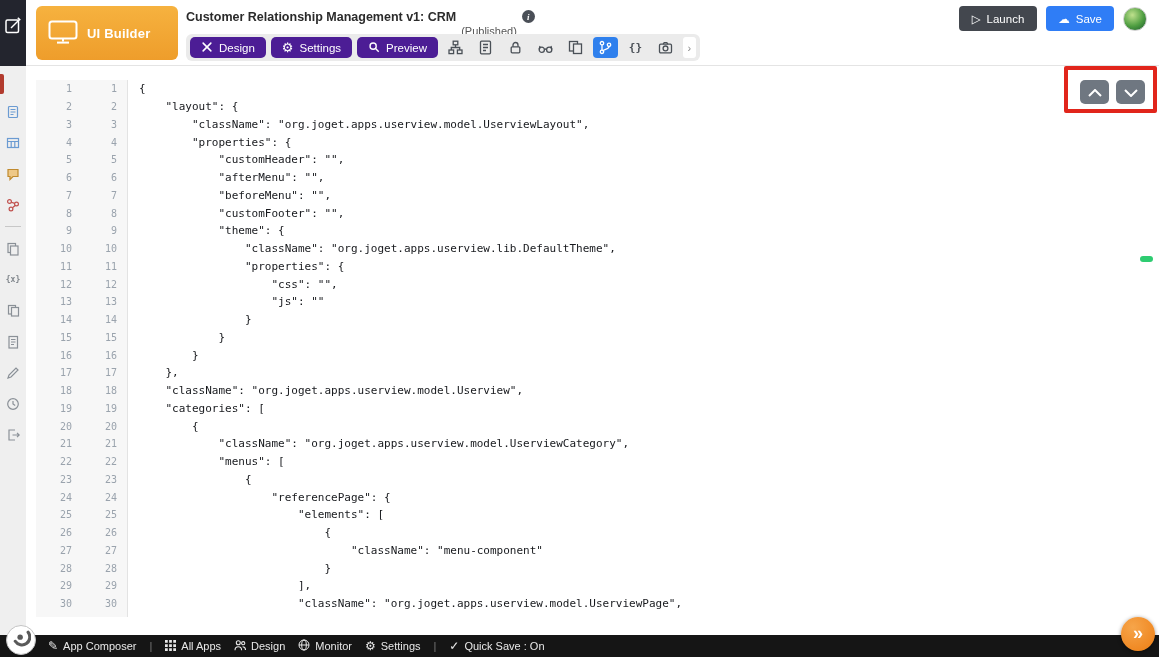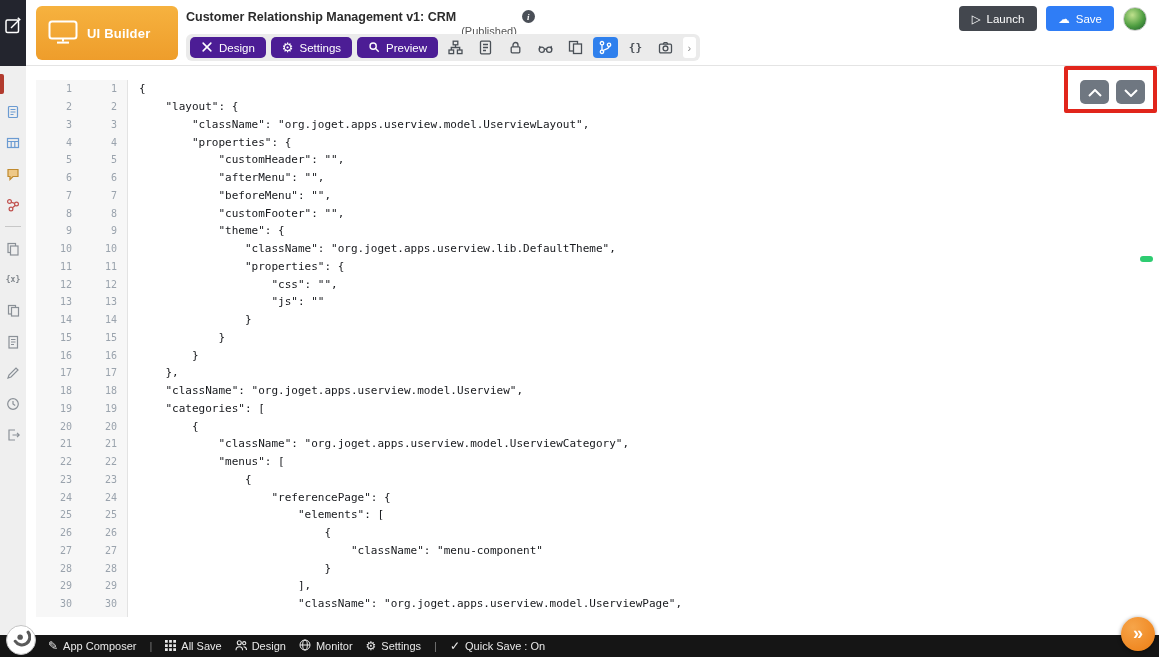--- a/index.html
+++ b/index.html
@@ -472,21 +472,21 @@
       <span class="ficon">✎</span>
       <span>App Composer</span>
     </span>
     <span class="fsep">|</span>
     <span class="fitem">
       <span class="ficon">
         <svg width="11" height="11" viewBox="0 0 12 12">
             <path fill="#e8e8e8" d="M0 0h3v3H0zM4.5 0h3v3h-3zM9 0h3v3H9zM0 4.5h3v3H0zM4.5 4.5h3v3h-3zM9 4.5h3v3H9zM0 9h3v3H0zM4.5 9h3v3h-3zM9 9h3v3H9z"></path>
           </svg>
       </span>
-      <span>All Save</span>
+      <span>All Apps</span>
     </span>
     <span class="fitem">
       <span class="ficon">
         <svg width="12" height="12" viewBox="0 0 12 12" fill="none" stroke="#e8e8e8" stroke-width="1.1">
           <circle cx="4.3" cy="3.8" r="2"></circle>
             <path d="M1 11.3c0-2.1 1.5-3.5 3.3-3.5s3.3 1.4 3.3 3.5"></path>
           <circle cx="9.2" cy="4.2" r="1.6"></circle>
             <path d="M8.6 7.7c1.7.1 2.9 1.4 2.9 3.2"></path>
         </svg>
       </span>

